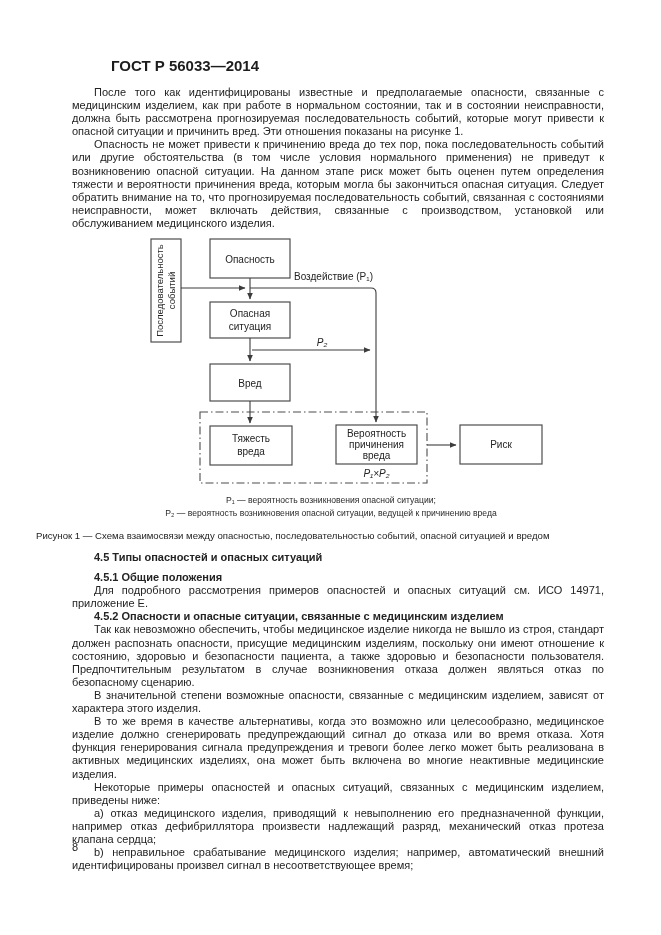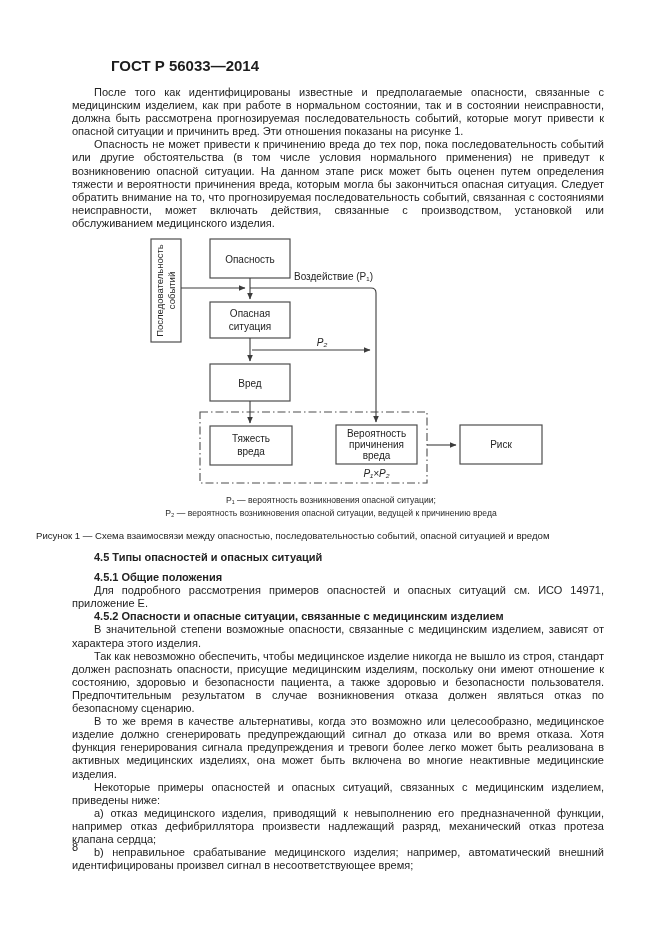--- a/index.html
+++ b/index.html
@@ -131,22 +131,22 @@
     <div>P₂ — вероятность возникновения опасной ситуации, ведущей к причинению вреда</div>
   </div>
 
   <div class="fig-caption">Рисунок 1 — Схема взаимосвязи между опасностью, последовательностью событий, опасной ситуацией и вредом</div>
 
   <div class="textcol sections">
     <p class="h h45">4.5 Типы опасностей и опасных ситуаций</p>
     <p class="h">4.5.1 Общие положения</p>
     <p>Для подробного рассмотрения примеров опасностей и опасных ситуаций см. ИСО 14971, приложение Е.</p>
     <p class="h">4.5.2 Опасности и опасные ситуации, связанные с медицинским изделием</p>
+    <p>Так как невозможно обеспечить, чтобы медицинское изделие никогда не вышло из строя, стандарт должен распознать опасности, присущие медицинским изделиям, поскольку они имеют отношение к состоянию, здоровью и безопасности пациента, а также здоровью и безопасности пользователя. Предпочтительным результатом в случае возникновения отказа должен являться отказ по безопасному сценарию.</p>
     <p>В значительной степени возможные опасности, связанные с медицинским изделием, зависят от характера этого изделия.</p>
-    <p>Так как невозможно обеспечить, чтобы медицинское изделие никогда не вышло из строя, стандарт должен распознать опасности, присущие медицинским изделиям, поскольку они имеют отношение к состоянию, здоровью и безопасности пациента, а также здоровью и безопасности пользователя. Предпочтительным результатом в случае возникновения отказа должен являться отказ по безопасному сценарию.</p>
     <p>В то же время в качестве альтернативы, когда это возможно или целесообразно, медицинское изделие должно сгенерировать предупреждающий сигнал до отказа или во время отказа. Хотя функция генерирования сигнала предупреждения и тревоги более легко может быть реализована в активных медицинских изделиях, она может быть включена во многие неактивные медицинские изделия.</p>
     <p>Некоторые примеры опасностей и опасных ситуаций, связанных с медицинским изделием, приведены ниже:</p>
     <p>a) отказ медицинского изделия, приводящий к невыполнению его предназначенной функции, например отказ дефибриллятора произвести надлежащий разряд, механический отказ протеза клапана сердца;</p>
     <p>b) неправильное срабатывание медицинского изделия; например, автоматический внешний идентифицированы произвел сигнал в несоответствующее время;</p>
   </div>
 
   <div class="page-number">8</div>
 
 </div>
 

